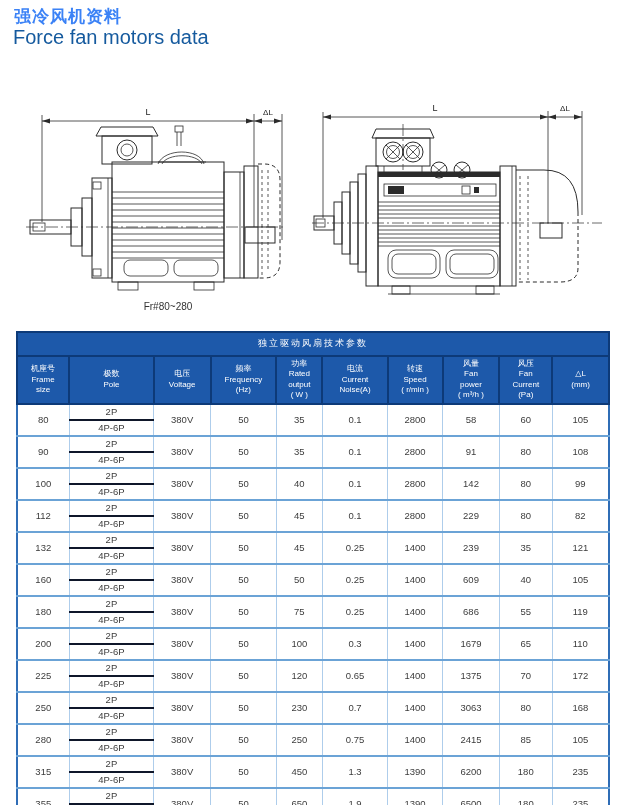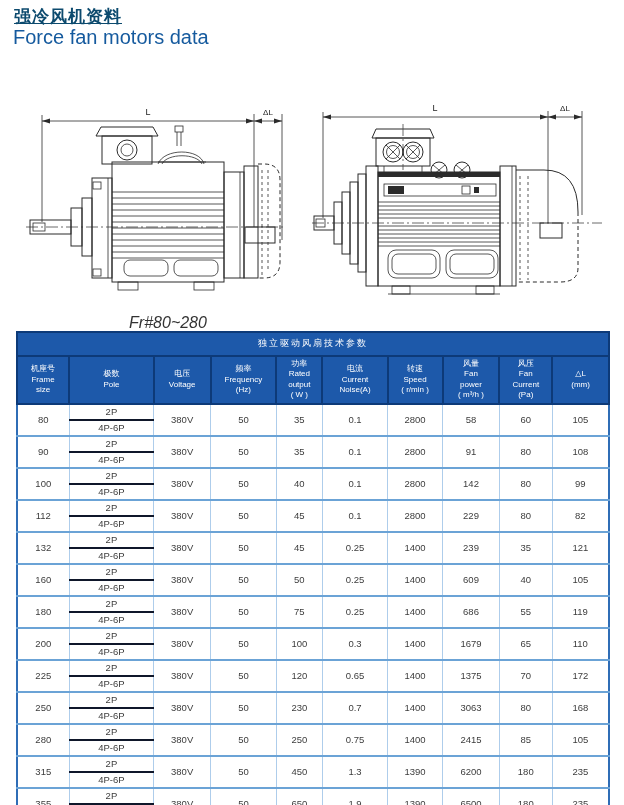--- a/index.html
+++ b/index.html
@@ -1,27 +1,27 @@
 <!DOCTYPE html>
 <html><head>
 <meta charset="utf-8">
 <style>
   html,body{margin:0;padding:0;}
   body{
     width:624px;height:805px;position:relative;background:#ffffff;
     font-family:"Liberation Sans", sans-serif;overflow:hidden;
   }
-  .title-zh{position:absolute;left:14px;top:5px;font-size:17px;font-weight:bold;color:#0c4a6e;letter-spacing:1px;text-decoration:underline;}
+  .title-zh{position:absolute;left:14px;top:5px;font-size:17px;font-weight:bold;color:#3b82f6;letter-spacing:1px;}
   .title-en{position:absolute;left:13px;top:26px;font-size:20px;color:#155a9e;}
 
   .fig{position:absolute;top:100px;text-align:center;}
   .fig1{left:24px;width:288px;}
   .fig2{left:312px;width:298px;}
   .fig svg{display:block;}
-  .fig .cap{font-size:16px;color:#333;margin-top:14px;font-style:italic;}
+  .fig .cap{font-size:10px;color:#333;margin-top:1px;}
   .ln{stroke:#2b2b2b;stroke-width:1;fill:none;}
   .thin{stroke:#2b2b2b;stroke-width:0.8;fill:none;}
   .dash{stroke:#2b2b2b;stroke-width:1;fill:none;stroke-dasharray:4,3;}
   .dash2{stroke:#2b2b2b;stroke-width:0.8;fill:none;stroke-dasharray:3,3;}
   .cl{stroke:#444;stroke-width:0.8;fill:none;stroke-dasharray:12,3,2,3;}
   .fillb{fill:#2b2b2b;stroke:none;}
   .dimtxt{font-size:9px;fill:#222;}
   .dimtxt2{font-size:8px;fill:#222;}
 
   .tbl-wrap{position:absolute;left:16px;top:331px;width:594px;}

